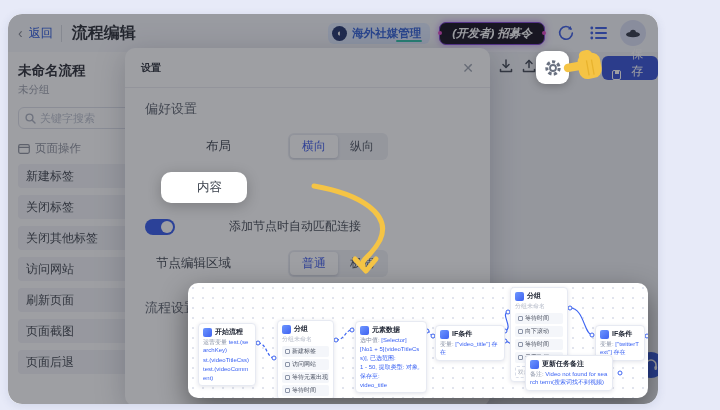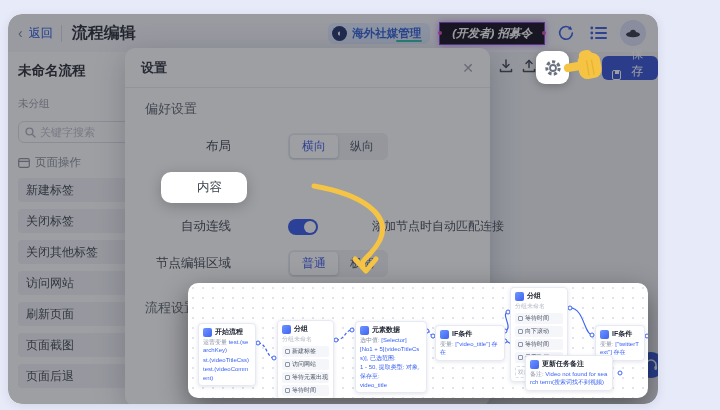--- a/index.html
+++ b/index.html
@@ -17,32 +17,32 @@
   .back-chev { font-size:14px; color:#7d828c; }
   .back-label { font-size:12px; color:#1d4ed8; padding-right:8px; border-right:1px solid #d4d7df; }
   .page-title { font-size:16px; font-weight:bold; color:#1f232b; margin-left:4px; }
   .hright { display:flex; align-items:center; gap:9px; }
   .badge-product { display:flex; align-items:center; gap:5px; background:#dfeaff; border-radius:6px;
     padding:3px 9px 3px 4px; position:relative; }
   .bp-logo { width:15px; height:15px; border-radius:50%; background:#1a2c66; color:#fff; font-size:9px;
     display:flex; align-items:center; justify-content:center; }
   .bp-text { font-size:11.5px; font-weight:bold; color:#2b5bd7; }
   .bp-swoosh { position:absolute; right:8px; bottom:2px; width:26px; height:2px; border-radius:2px; background:#27c3a7; }
-  .badge-promo { position:relative; background:#0b0614; border:1px solid #7a3bd0; border-radius:0;
+  .badge-promo { position:relative; background:#0b0614; border:1px solid #7a3bd0; border-radius:7px;
     box-shadow:0 0 7px rgba(150,60,240,.55); color:#fff; font-size:11.5px; font-weight:bold; font-style:italic;
     padding:3px 12px; }
   .badge-promo i { position:absolute; width:4px; height:4px; border-radius:50%; background:#e040c0; top:50%; margin-top:-2px; }
   .badge-promo i.l { left:-2px; } .badge-promo i.r { right:-2px; }
   .hicon { width:24px; height:24px; display:flex; align-items:center; justify-content:center; }
   .avatar { width:26px; height:26px; border-radius:50%; background:#d9def5; display:flex; align-items:center; justify-content:center; }
 
   
   .sidebar { position:absolute; left:0; top:38px; width:155px; height:352px; background:#ffffff; padding:10px; }
   .flow-name { font-size:13.5px; font-weight:bold; color:#23262e; }
-  .flow-group { font-size:10.5px; color:#969ba7; margin-top:17px; }
+  .flow-group { font-size:10.5px; color:#969ba7; margin-top:3px; }
   .search-box { margin-top:10px; height:22px; border:1px solid #dcdfe8; border-radius:6px; background:#fff;
     display:flex; align-items:center; gap:4px; padding:0 6px; }
   .search-box input { border:none; outline:none; width:100px; font-size:11px; color:#555; background:transparent; }
   .search-box input::placeholder { color:#b8bdca; }
   .side-section { margin-top:12px; display:flex; align-items:center; gap:5px; font-size:11.5px; color:#8a8f9b; }
   .rows { margin-top:8px; display:flex; flex-direction:column; gap:7px; }
   .srow { height:24px; background:#f2f3f7; border-radius:4px; display:flex; align-items:center;
     padding:0 8px; font-size:12px; color:#3a3f49; justify-content:space-between; }
   .plus-ic { width:13px; height:13px; border:1px solid #8a8f9b; border-radius:50%; color:#8a8f9b;
     font-size:10px; line-height:11px; text-align:center; flex:none; }
@@ -58,21 +58,21 @@
   .save-ic { width:10px; height:10px; border:1.3px solid #fff; border-radius:2px; position:relative; }
   .save-ic::after { content:""; position:absolute; left:2px; top:0; width:4px; height:3px; background:#fff; }
   .help-float { position:absolute; left:630px; top:338px; width:26px; height:26px; border-radius:50%;
     background:#2a50d8; display:flex; align-items:center; justify-content:center; }
 
   
   .modal { position:absolute; left:117px; top:34px; width:365px; height:358px; background:#ffffff;
     border-radius:10px; box-shadow:0 6px 30px rgba(30,35,60,.25); }
   .m-head { height:40px; display:flex; align-items:center; justify-content:space-between;
     padding:0 16px; border-bottom:1px solid #ececf1; }
-  .m-title { font-size:13px; font-weight:bold; color:#2a2e38; }
+  .m-title { font-size:10px; font-weight:bold; color:#2a2e38; }
   .m-close { font-size:14px; color:#9aa1ad; }
   .m-body { padding:12px 20px 0 20px; }
   .m-section { font-size:13px; color:#5d636e; }
   .mrow { display:flex; align-items:center; margin-top:15px;gap:45px; }
   .mlabel { width:86px; text-align:right; font-size:12.5px; color:#3c424d; flex:none; margin-right:12px; white-space:nowrap; }
   .seg { display:inline-flex; background:#eef0f5; border-radius:6px; padding:2px; }
   .seg span { font-size:12px; padding:3px 12px; border-radius:4px; color:#4a505c; white-space:nowrap; }
   .seg .sel { background:#fff; color:#3a57e8; box-shadow:0 1px 3px rgba(40,50,90,.2); }
   .spot-row { position:relative; z-index:60; display:inline-flex; align-items:center; background:#fff;
     border-radius:10px; padding:7px 13px; margin:12px 0 0 16px; box-shadow:0 3px 14px rgba(0,0,0,.22); }
@@ -250,21 +250,20 @@
             <span class="sel">横向</span>
             <span>纵向</span>
           </div>
         </div>
 
         <div class="spot-row">
           <span class="mlabel">内容</span>
         </div>
 
         <div class="mrow">
-          <span class="mlabel">自动连线</span>
           <span class="tog"></span>
           <span class="tog-desc">添加节点时自动匹配连接</span>
         </div>
 
         <div class="mrow">
           <span class="mlabel">节点编辑区域</span>
           <div class="seg">
             <span class="sel">普通</span>
             <span>极宽</span>
           </div>

